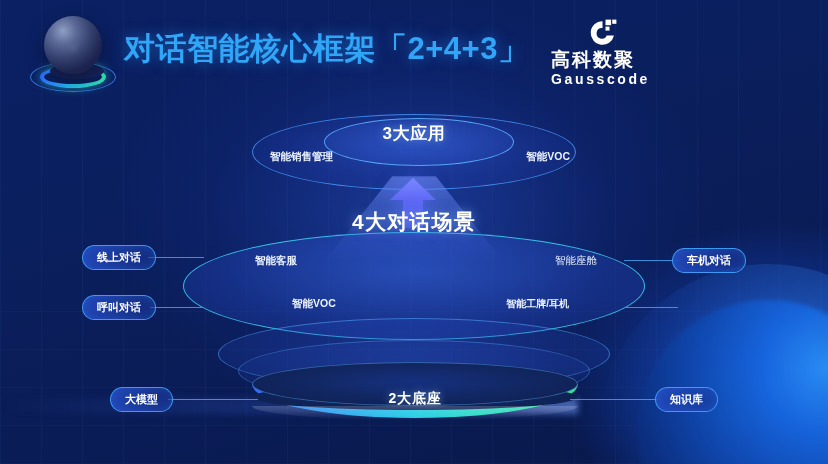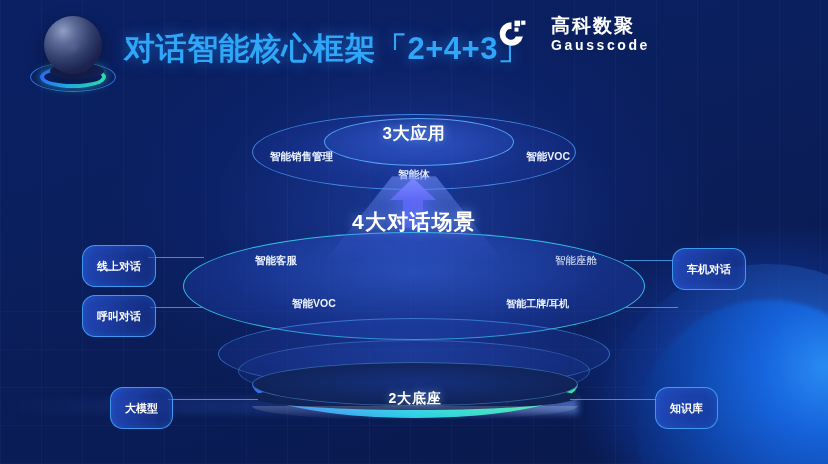--- a/index.html
+++ b/index.html
@@ -83,21 +83,21 @@
   }
 
   .page-title{
     position:absolute; left:124px; top:28px;
     font-size:31px; font-weight:700; letter-spacing:.5px;
     color:#2fa6f7;
     text-shadow:0 0 14px rgba(40,150,250,.55);
     white-space:nowrap;
   }
 
-  .brand{ position:absolute; right:22px; top:16px; display:flex; align-items:center; gap:24px; }
+  .brand{ position:absolute; right:22px; top:16px; display:flex; align-items:center; gap:0;flex-direction:column; }
   .brand-mark{ width:34px; height:34px; position:relative; flex:0 0 auto; }
   .brand-text{ display:flex; flex-direction:column; line-height:1; }
   .brand-cn{ font-size:19px; font-weight:700; color:#fff; letter-spacing:2px; }
   .brand-en{ font-size:14px; font-weight:600; color:#fff; letter-spacing:2.6px; margin-top:3px; }
 
   
   .top-group{ position:absolute; left:252px; top:104px; width:324px; height:90px; }
   .ell-top-outer{
     position:absolute; left:0; top:10px; width:324px; height:76px; border-radius:50%;
     border:1px solid rgba(70,150,250,.85);
@@ -182,21 +182,21 @@
     pointer-events:none;
   }
   .lbl-base{
     position:absolute; left:0; right:0; top:28px; text-align:center;
     font-size:14px; font-weight:700; color:#ffffff; letter-spacing:.8px;
     text-shadow:0 0 9px rgba(140,200,255,.6); z-index:4;
   }
 
   
   .pill{
-    position:absolute; height:42px; padding:0 14px;
+    position:absolute; height:25px; padding:0 14px;
     display:flex; align-items:center; justify-content:center;
     font-size:11px; font-weight:700; color:#ffffff; white-space:nowrap;
     border-radius:13px;
     border:1px solid rgba(70,170,255,.85);
     background:linear-gradient(100deg, rgba(36,74,190,.92) 0%, rgba(30,62,165,.72) 60%, rgba(26,54,150,.52) 100%);
     box-shadow:0 0 10px rgba(40,110,230,.35) inset;
     z-index:7;
     text-align:center;
   }
   .conn{ position:absolute; height:1px; background:rgba(70,180,255,.75); z-index:5; }
@@ -251,21 +251,20 @@
       </div>
     </div>
   </div>
 
   <div class="top-group">
     <div class="ell-top-outer"></div>
     <div class="ell-top-inner"></div>
     <div class="lbl-apps">3大应用</div>
     <div class="lbl-sales">智能销售管理</div>
     <div class="lbl-voc">智能VOC</div>
-    <div class="lbl-agent">智能体</div>
   </div>
 
   <div class="arrow-up">
     <svg width="58" height="50" viewBox="0 0 58 50" aria-hidden="true">
       <defs>
         <linearGradient id="agr" x1="0" y1="1" x2="0" y2="0">
           <stop offset="0%" stop-color="#3f4ce0" stop-opacity="0.95"></stop>
           <stop offset="60%" stop-color="#5b56f5" stop-opacity="0.98"></stop>
           <stop offset="100%" stop-color="#7a7bff" stop-opacity="1"></stop>
         </linearGradient>

